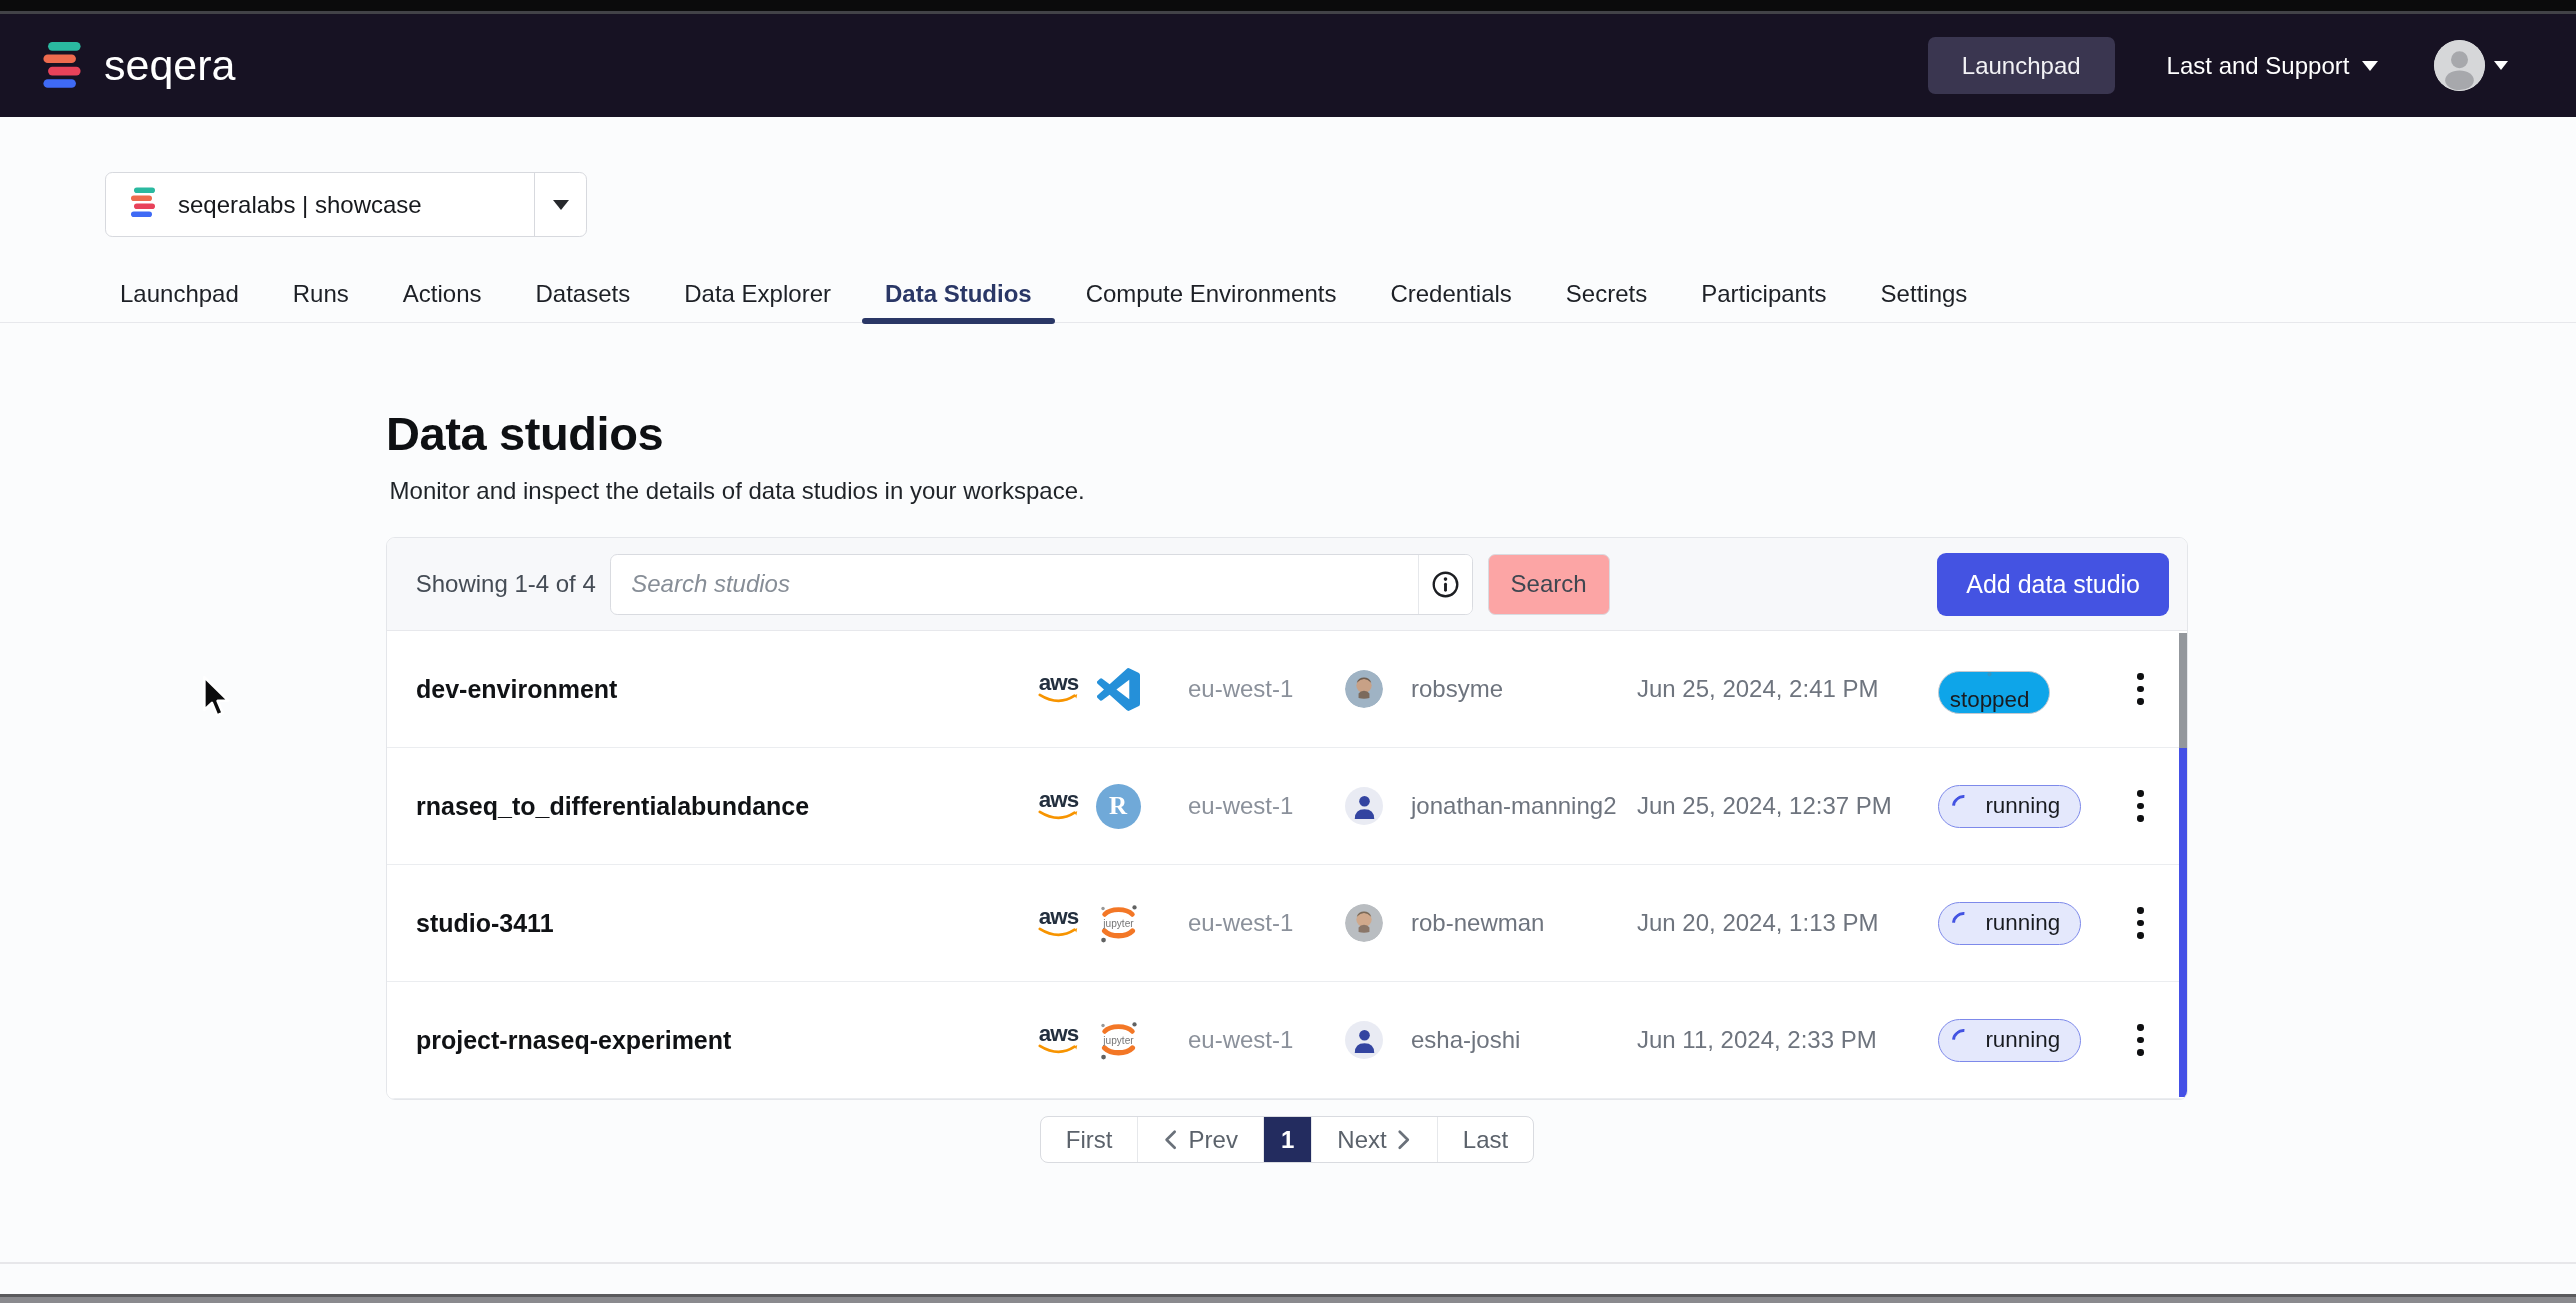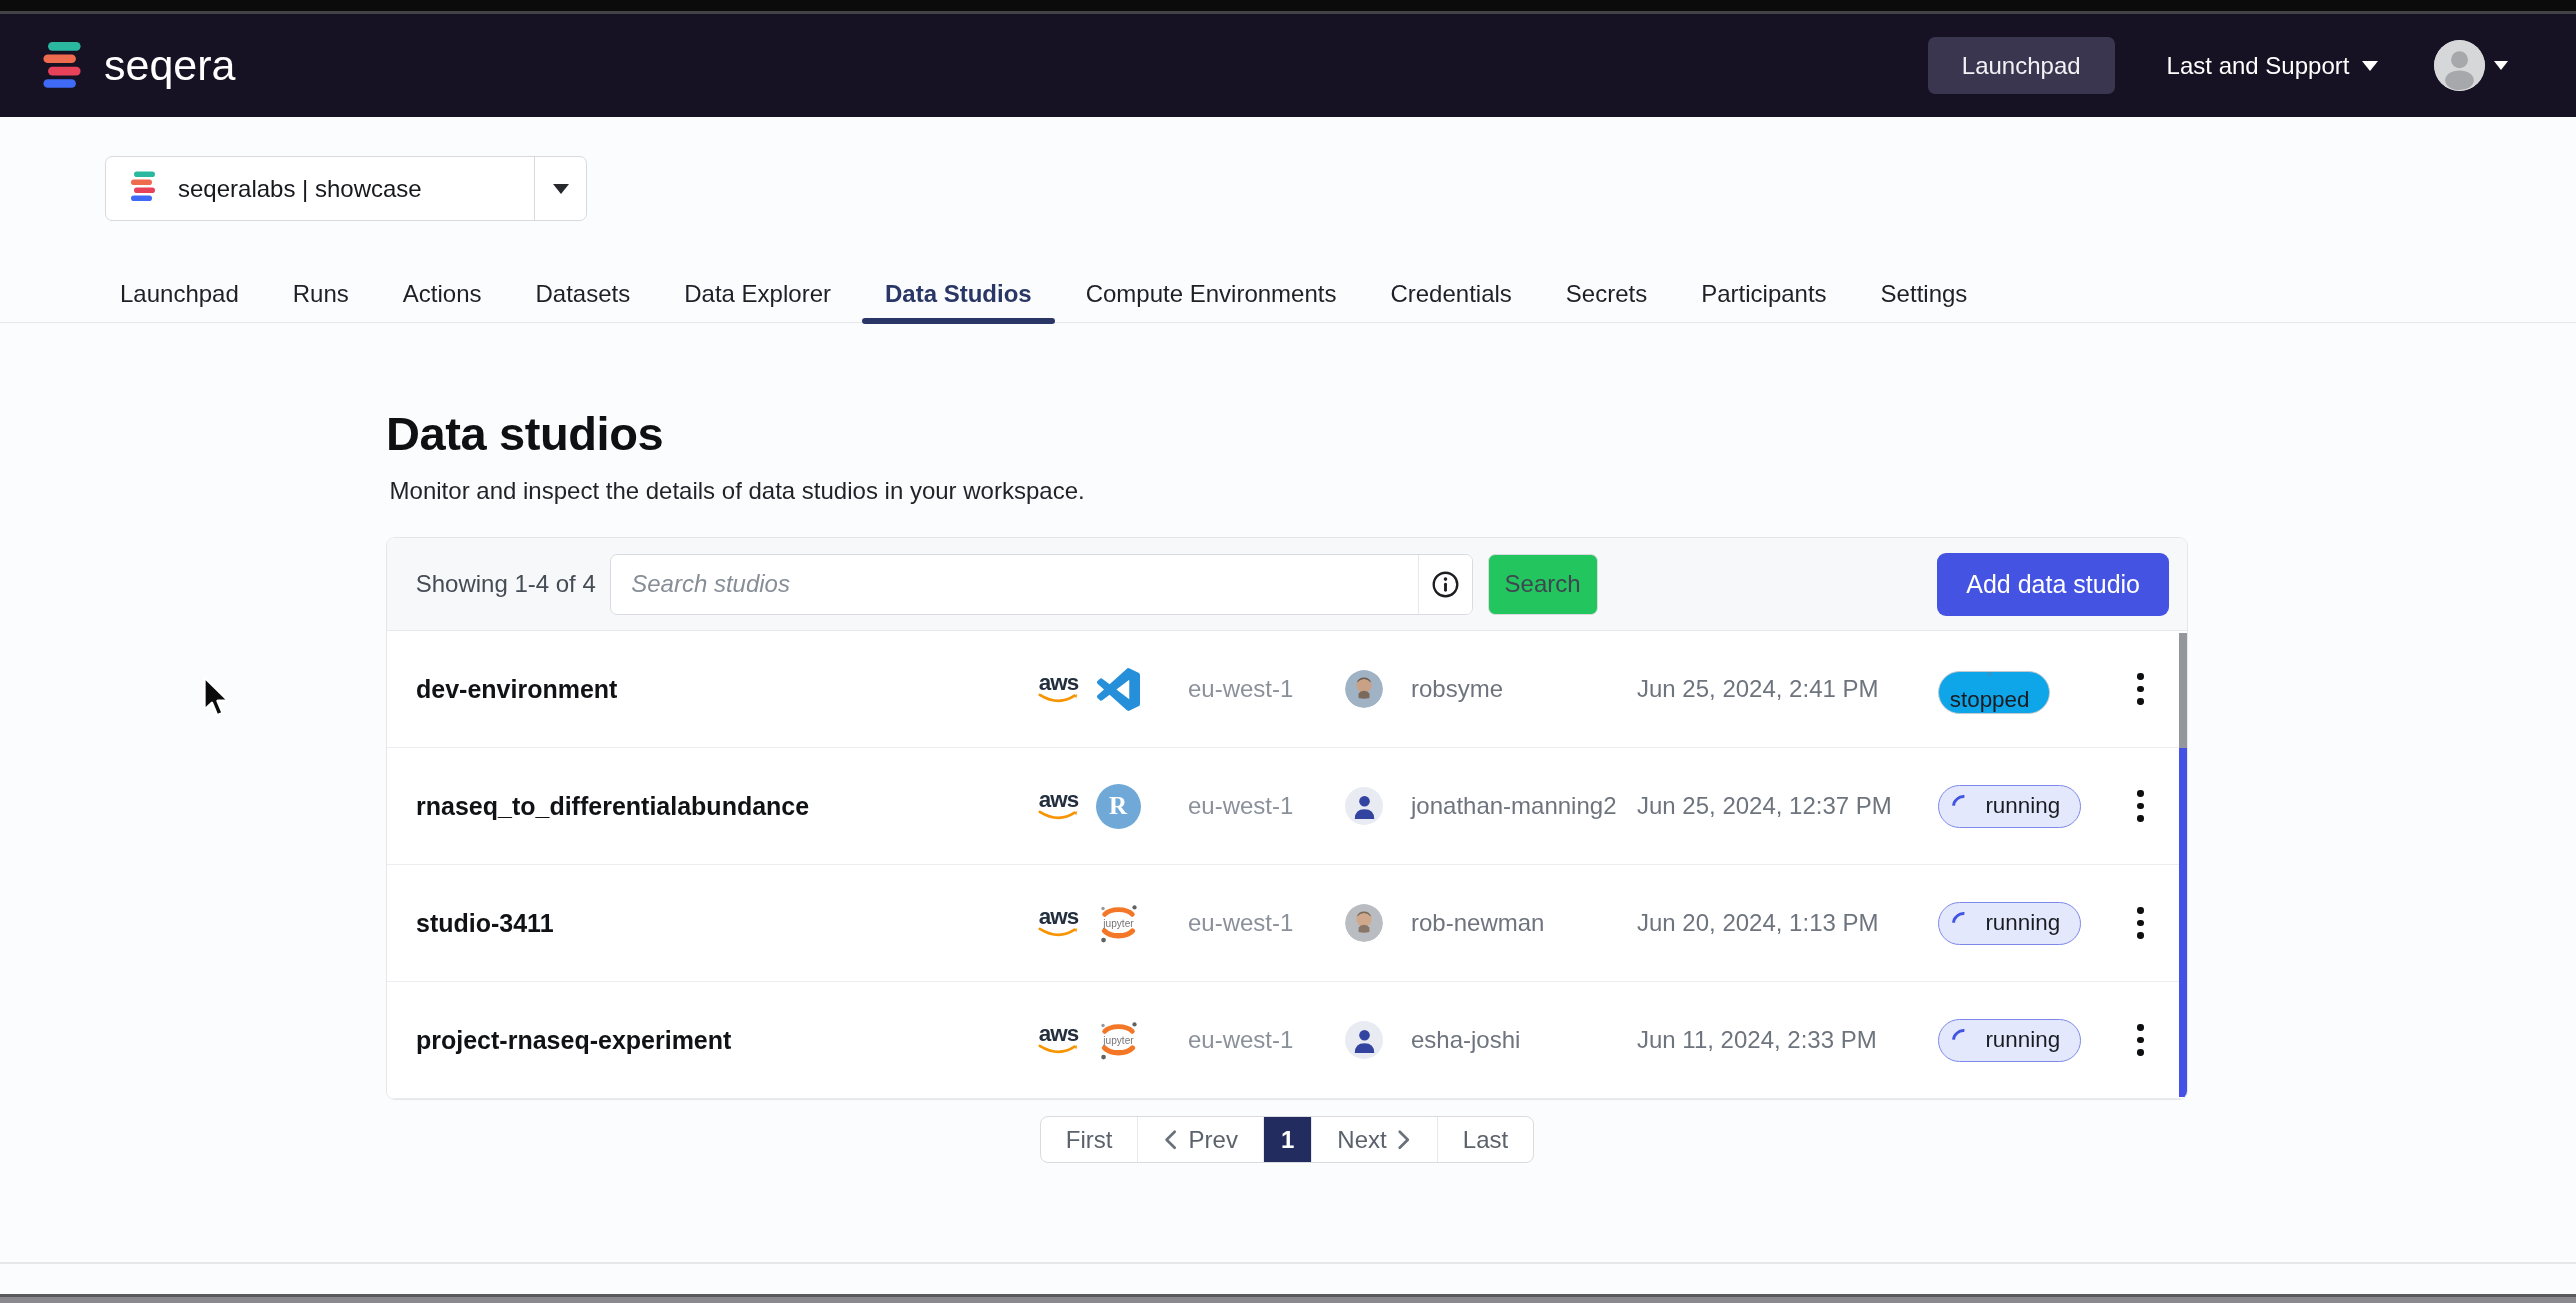--- a/index.html
+++ b/index.html
@@ -30,21 +30,21 @@
     color:#ffffff; font-size:24px; cursor:pointer; }
   .caret-down { width:0; height:0; border-left:8px solid transparent;
     border-right:8px solid transparent; border-top:10px solid #fff; display:inline-block; }
   .nav-avatar-wrap { margin-left:56px; display:flex; align-items:center; gap:9px; cursor:pointer; }
   .nav-avatar { width:51px; height:51px; border-radius:50%; background:#d6d7d9;
     display:flex; align-items:center; justify-content:center; overflow:hidden; }
   .caret-small { width:0; height:0; border-left:7.2px solid transparent;
     border-right:7.2px solid transparent; border-top:9px solid #fff; }
 
   
-  .workspace { position:absolute; top:156px; left:105px; width:482px; height:65px;
+  .workspace { position:absolute; top:172px; left:105px; width:482px; height:65px;
     background:#fff; border:1.8px solid #d7d9de; border-radius:7.2px;
     display:flex; align-items:center; cursor:pointer; }
   .ws-main { flex:1; display:flex; align-items:center; padding-left:25px; gap:23px; }
   .ws-label { font-size:24px; color:#17191d; }
   .ws-caret-box { width:52px; align-self:stretch; border-left:1.8px solid #d7d9de;
     display:flex; align-items:center; justify-content:center; }
   .ws-caret-box .caret-dark { width:0; height:0; border-left:8px solid transparent;
     border-right:8px solid transparent; border-top:10px solid #26282c; }
 
   
@@ -68,22 +68,22 @@
   .toolbar { height:93px; background:#f7f8fa; border-bottom:1.8px solid #e7e8ec;
     display:flex; align-items:center; padding:0 18px 0 21.5px; }
   .showing { font-size:24px; color:#454c55; white-space:nowrap; margin:0 14.4px 0 7.2px; }
   .search-wrap { width:863px; height:61px; background:#fff; border:1.8px solid #d9dbe0;
     border-radius:7.2px; display:flex; align-items:stretch; overflow:hidden; }
   .search-input { flex:1; border:none; outline:none; padding:0 20px; font-size:24px;
     font-family:inherit; color:#2a2d32; background:transparent; }
   .search-input::placeholder { font-style:italic; color:#878e97; }
   .info-btn { width:54px; border-left:1.8px solid #e6e8eb; display:flex; align-items:center;
     justify-content:center; cursor:pointer; background:#fff; }
-  .search-btn { margin-left:14.4px; height:61px; padding:0 16px; font-size:24px;
-    font-family:inherit; color:#3f4650; background:#22c55e; border:1.8px solid #d9dbe0;
+  .search-btn { margin-left:14.4px; height:61px; padding:0 22px; font-size:24px;
+    font-family:inherit; color:#3f4650; background:#fca5a5; border:1.8px solid #d9dbe0;
     border-radius:7.2px; cursor:pointer; }
   .toolbar-spacer { flex:1; }
   .add-btn { height:63px; padding:0 29px; background:#4453e2; color:#fff; border:none;
     border-radius:9px; font-size:25px; font-family:inherit; cursor:pointer; }
 
   
   .row { height:117px; display:flex; align-items:center; padding-left:29px;
     border-bottom:1.8px solid #ebedf0; background:#fff; }
   .row:last-child { border-bottom:none; }
   .c-name { width:619px; font-size:25px; font-weight:700; color:#101215; }

